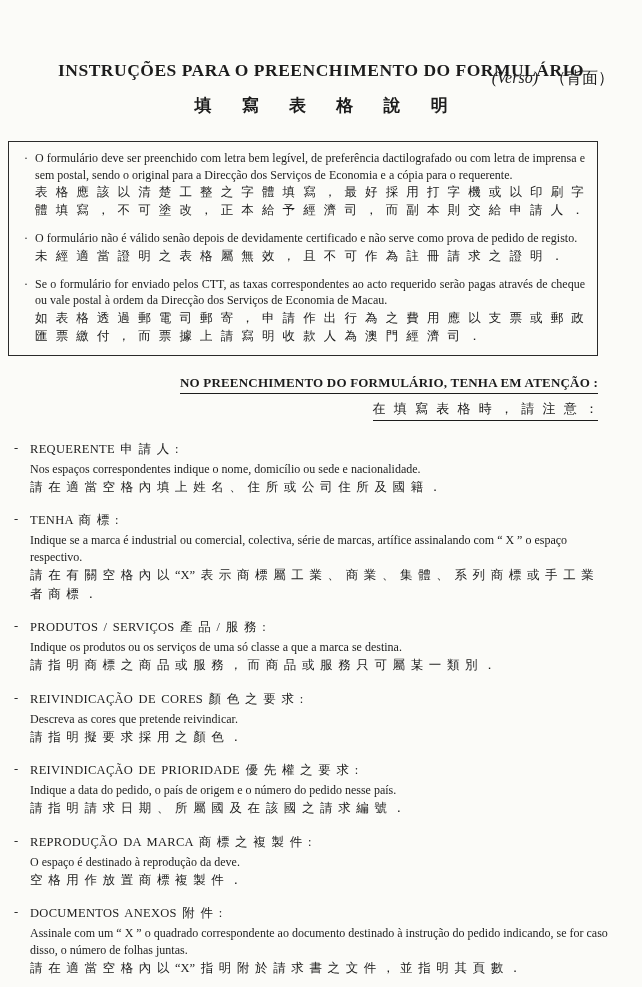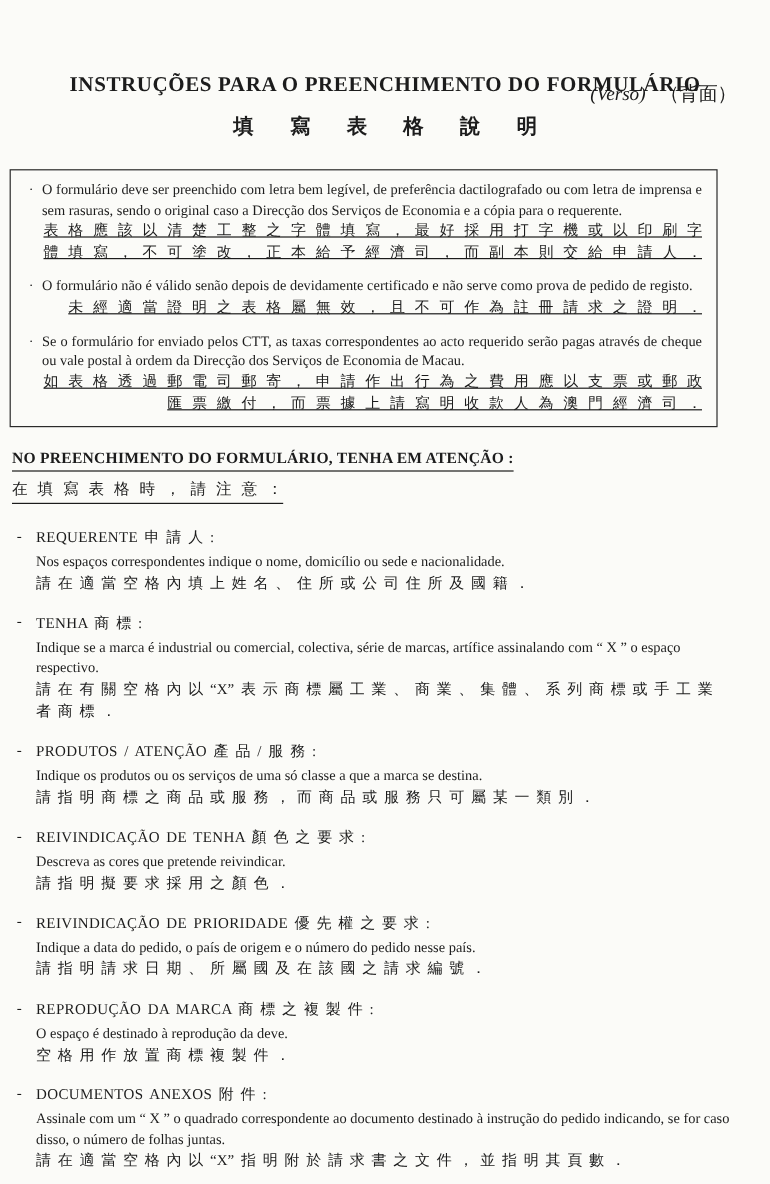--- a/index.html
+++ b/index.html
@@ -43,23 +43,23 @@
     flex: none; width: 18px;
     font-size: 12px; text-align: center; padding-top: 1px;
   }
   .notice-text { flex: 1; min-width: 0; }
 
   p { margin: 0; }
   .pt { font-size: 12px; line-height: 16.5px; }
   .zh { font-size: 12.5px; line-height: 18px; word-spacing: 5px; }
   .notice-text .pt { text-align: justify; }
   .notice-text .zh { text-align: justify; }
-  .notice-text .zh:last-child { text-align: right; text-decoration: underline; }
+  .notice-text .zh:last-child { text-align: left; }
 
-  .attn-head { margin: 17px 44px 0 10px; }
+  .attn-head { margin: 17px 44px 0 10px; text-align: right; }
   .attn-head .head-pt {
     display: inline-block;
     font-size: 13px; font-weight: bold; letter-spacing: 0.2px;
     border-bottom: 1.2px solid #1c1c1c; padding-bottom: 2px;
   }
   .attn-head .head-zh {
     display: inline-block;
     margin-top: 6px;
     font-size: 13px; word-spacing: 5px;
     border-bottom: 1.2px solid #1c1c1c; padding-bottom: 2px;
@@ -85,21 +85,21 @@
     <span class="vers">(Verso)</span><span>（背面）</span>
   </div>
 
   <div class="title-pt">INSTRUÇÕES PARA O PREENCHIMENTO DO FORMULÁRIO</div>
   <div class="title-zh">填 寫 表 格 說 明</div>
 
   <div class="notice-box">
     <div class="notice-item">
       <div class="marker-cell">·</div>
       <div class="notice-text">
-        <p class="pt">O formulário deve ser preenchido com letra bem legível, de preferência dactilografado ou com letra de imprensa e sem rasuras, sendo o original caso a Direcção dos Serviços de Economia e a cópia para o requerente.</p>
+        <p class="pt">O formulário deve ser preenchido com letra bem legível, de preferência dactilografado ou com letra de imprensa e sem postal, sendo o original para a Direcção dos Serviços de Economia e a cópia para o requerente.</p>
         <p class="zh">表 格 應 該 以 清 楚 工 整 之 字 體 填 寫 ， 最 好 採 用 打 字 機 或 以 印 刷 字 體 填 寫 ， 不 可 塗 改 ， 正 本 給 予 經 濟 司 ， 而 副 本 則 交 給 申 請 人 ．</p>
       </div>
     </div>
     <div class="notice-item">
       <div class="marker-cell">·</div>
       <div class="notice-text">
         <p class="pt">O formulário não é válido senão depois de devidamente certificado e não serve como prova de pedido de registo.</p>
         <p class="zh">未 經 適 當 證 明 之 表 格 屬 無 效 ， 且 不 可 作 為 註 冊 請 求 之 證 明 ．</p>
       </div>
     </div>
@@ -133,30 +133,30 @@
       <div class="section-body">
         <p class="section-title">TENHA 商 標 :</p>
         <p class="pt">Indique se a marca é industrial ou comercial, colectiva, série de marcas, artífice assinalando com “ X ” o espaço respectivo.</p>
         <p class="zh">請 在 有 關 空 格 內 以 “X” 表 示 商 標 屬 工 業 、 商 業 、 集 體 、 系 列 商 標 或 手 工 業 者 商 標 ．</p>
       </div>
     </div>
 
     <div class="section">
       <div class="dash-cell">-</div>
       <div class="section-body">
-        <p class="section-title">PRODUTOS / ATENÇÃO 產 品 / 服 務 :</p>
+        <p class="section-title">PRODUTOS / SERVIÇOS 產 品 / 服 務 :</p>
         <p class="pt">Indique os produtos ou os serviços de uma só classe a que a marca se destina.</p>
         <p class="zh">請 指 明 商 標 之 商 品 或 服 務 ， 而 商 品 或 服 務 只 可 屬 某 一 類 別 ．</p>
       </div>
     </div>
 
     <div class="section">
       <div class="dash-cell">-</div>
       <div class="section-body">
-        <p class="section-title">REIVINDICAÇÃO DE TENHA 顏 色 之 要 求 :</p>
+        <p class="section-title">REIVINDICAÇÃO DE CORES 顏 色 之 要 求 :</p>
         <p class="pt">Descreva as cores que pretende reivindicar.</p>
         <p class="zh">請 指 明 擬 要 求 採 用 之 顏 色 ．</p>
       </div>
     </div>
 
     <div class="section">
       <div class="dash-cell">-</div>
       <div class="section-body">
         <p class="section-title">REIVINDICAÇÃO DE PRIORIDADE 優 先 權 之 要 求 :</p>
         <p class="pt">Indique a data do pedido, o país de origem e o número do pedido nesse país.</p>

